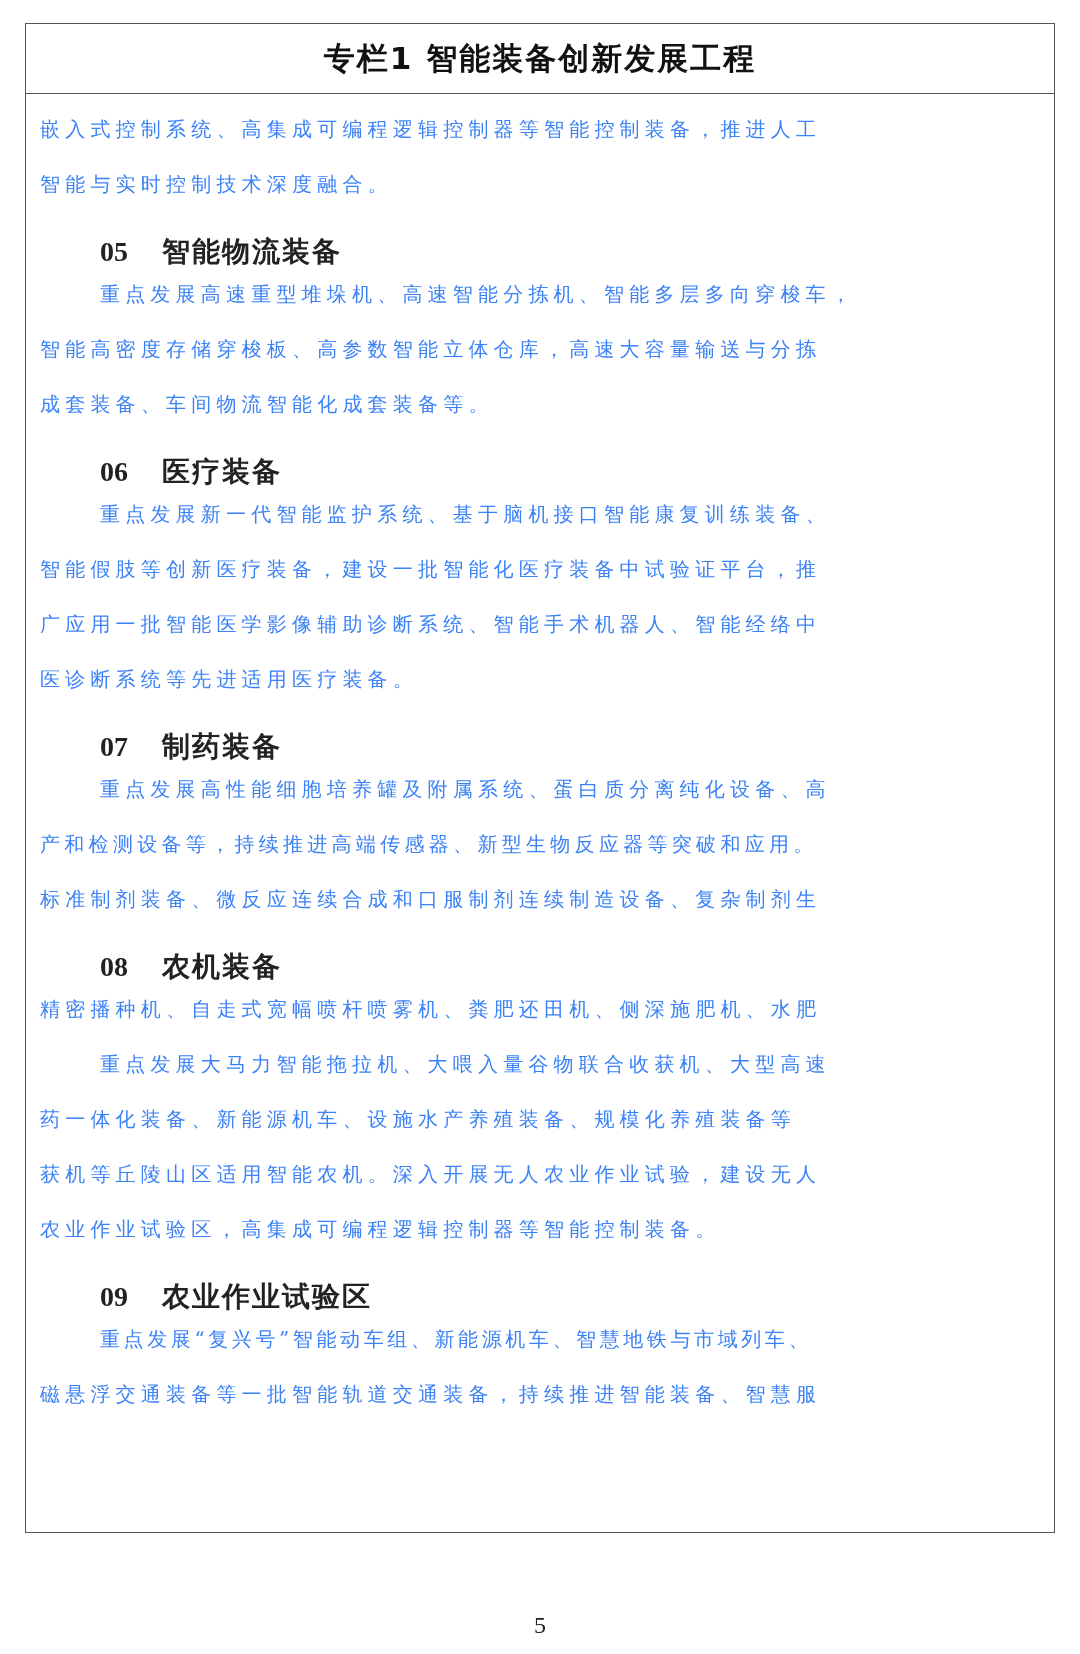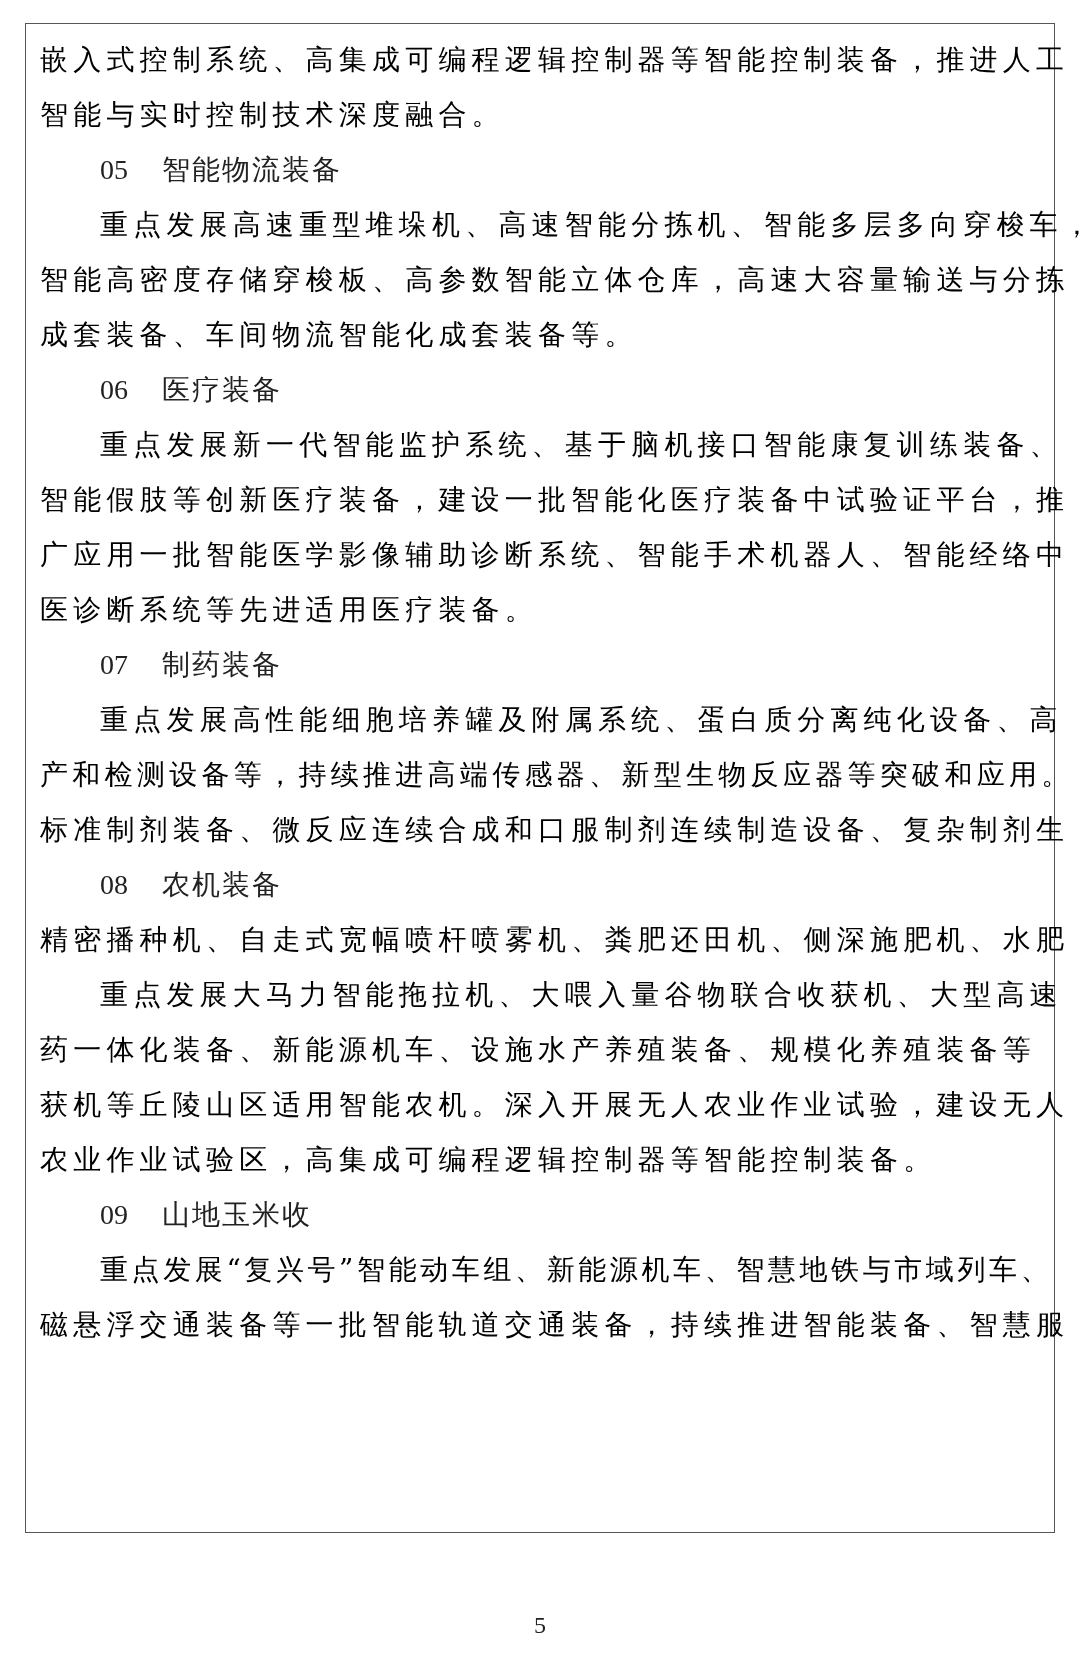--- a/index.html
+++ b/index.html
@@ -36,37 +36,38 @@
       font-family: "DejaVu Sans", "Liberation Sans", sans-serif;
       font-weight: bold;
       font-size: 31px;
       letter-spacing: 2px;
       color: #111;
     }
     .box-body {
       padding: 8px 14px 0 14px;
     }
     .line {
-      font-size: 28px;
+      font-size: 20px;
       line-height: 55px;
       height: 55px;
       white-space: nowrap;
       letter-spacing: 5.2px;
-      color: #000000;
+      color: #3b82f6;
     }
     .line.indent {
       padding-left: 60px;
     }
     .section-head {
       font-size: 28px;
-      line-height: 55px;
+      line-height: 79px;
       height: 55px;
       padding-left: 60px;
       white-space: nowrap;
       color: #222;
+      font-weight: bold;
     }
     .section-num {
       font-family: "Liberation Serif", "DejaVu Serif", serif;
       display: inline-block;
       width: 62px;
       letter-spacing: 0;
     }
     .section-name {
       letter-spacing: 2px;
     }
@@ -78,20 +79,23 @@
       text-align: center;
       font-family: "Liberation Serif", "DejaVu Serif", serif;
       font-size: 24px;
       color: #222;
     }
   </style>
 </head>
 <body>
 
 <div class="box">
+  <div class="box-header">
+    <span class="box-title">专栏1 智能装备创新发展工程</span>
+  </div>
   <div class="box-body">
     <div class="line">嵌入式控制系统、高集成可编程逻辑控制器等智能控制装备，推进人工</div>
     <div class="line">智能与实时控制技术深度融合。</div>
 
     <div class="section-head">
       <span class="section-num">05</span><span class="section-name">智能物流装备</span>
     </div>
     <div class="line indent">重点发展高速重型堆垛机、高速智能分拣机、智能多层多向穿梭车，</div>
     <div class="line">智能高密度存储穿梭板、高参数智能立体仓库，高速大容量输送与分拣</div>
     <div class="line">成套装备、车间物流智能化成套装备等。</div>
@@ -114,20 +118,20 @@
     <div class="section-head">
       <span class="section-num">08</span><span class="section-name">农机装备</span>
     </div>
     <div class="line">精密播种机、自走式宽幅喷杆喷雾机、粪肥还田机、侧深施肥机、水肥</div>
     <div class="line indent">重点发展大马力智能拖拉机、大喂入量谷物联合收获机、大型高速</div>
     <div class="line">药一体化装备、新能源机车、设施水产养殖装备、规模化养殖装备等</div>
     <div class="line">获机等丘陵山区适用智能农机。深入开展无人农业作业试验，建设无人</div>
     <div class="line">农业作业试验区，高集成可编程逻辑控制器等智能控制装备。</div>
 
     <div class="section-head">
-      <span class="section-num">09</span><span class="section-name">山地玉米收</span>
+      <span class="section-num">09</span><span class="section-name">农业作业试验区</span>
     </div>
     <div class="line indent" style="letter-spacing:3.6px;">重点发展“复兴号”智能动车组、新能源机车、智慧地铁与市域列车、</div>
     <div class="line">磁悬浮交通装备等一批智能轨道交通装备，持续推进智能装备、智慧服</div>
   </div>
 </div>
 
 <div class="page-number">5</div>
 
 </body></html>

